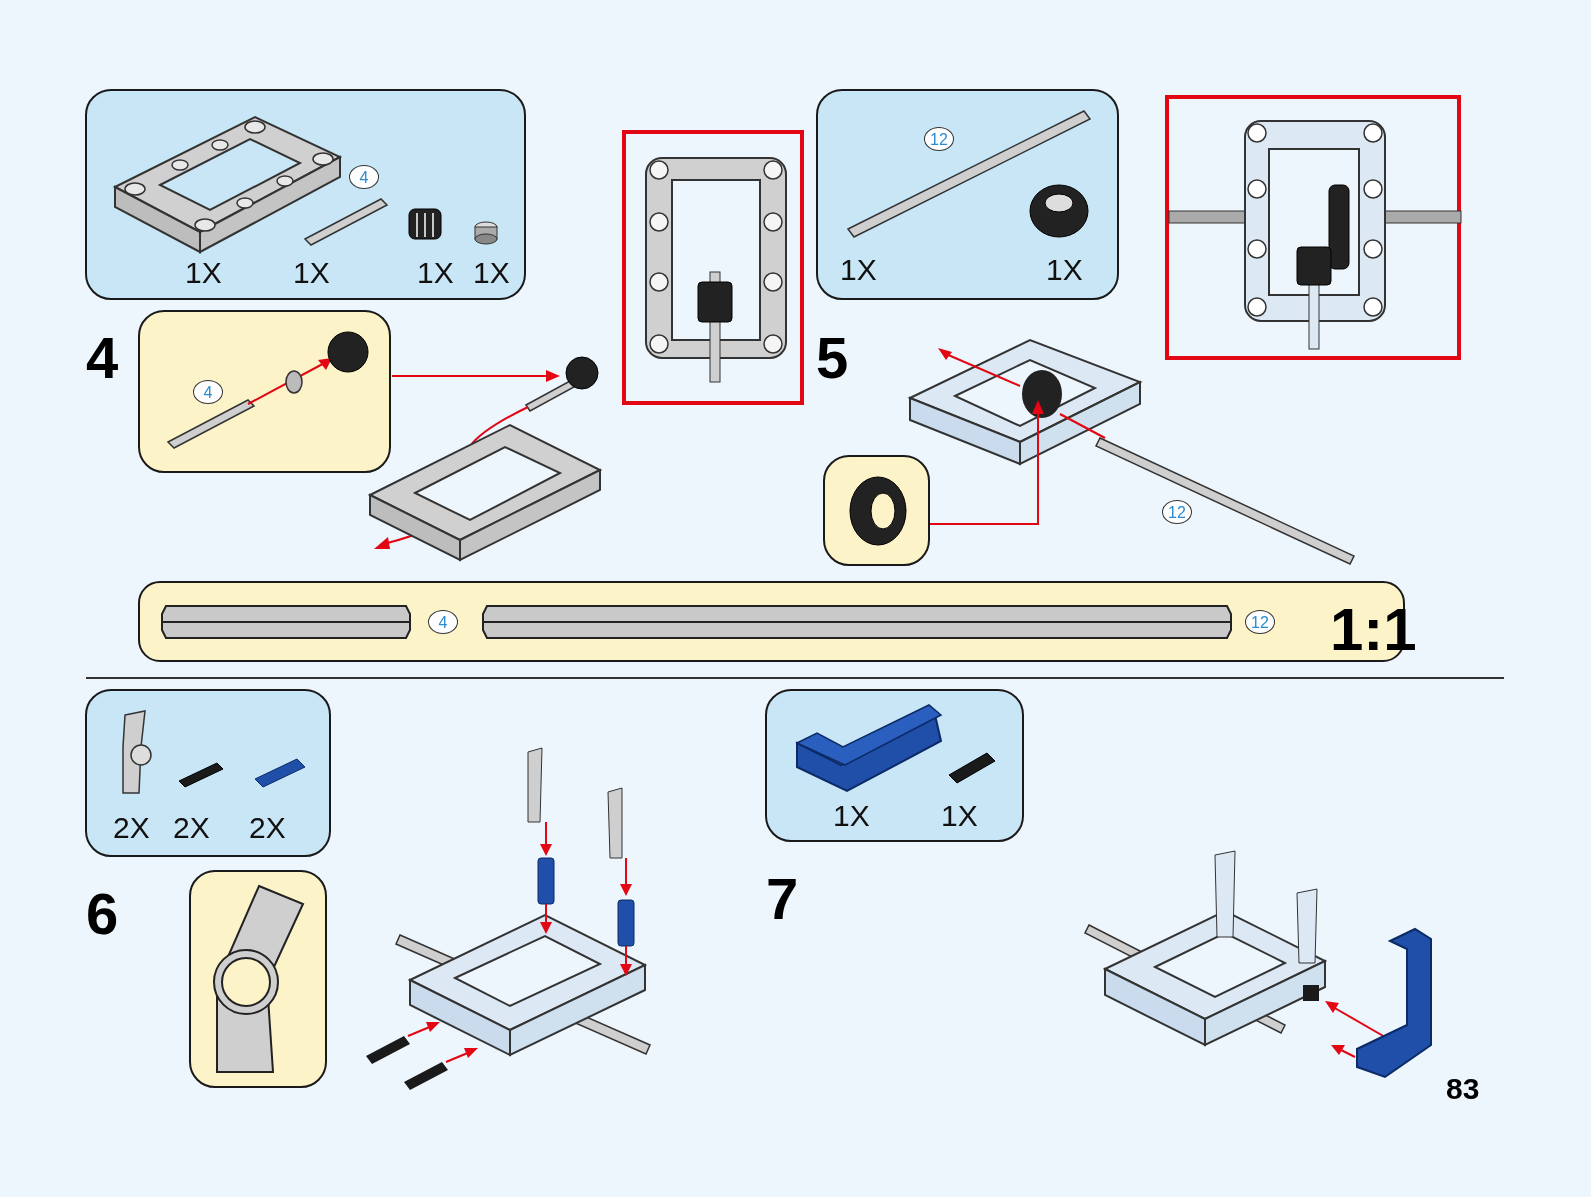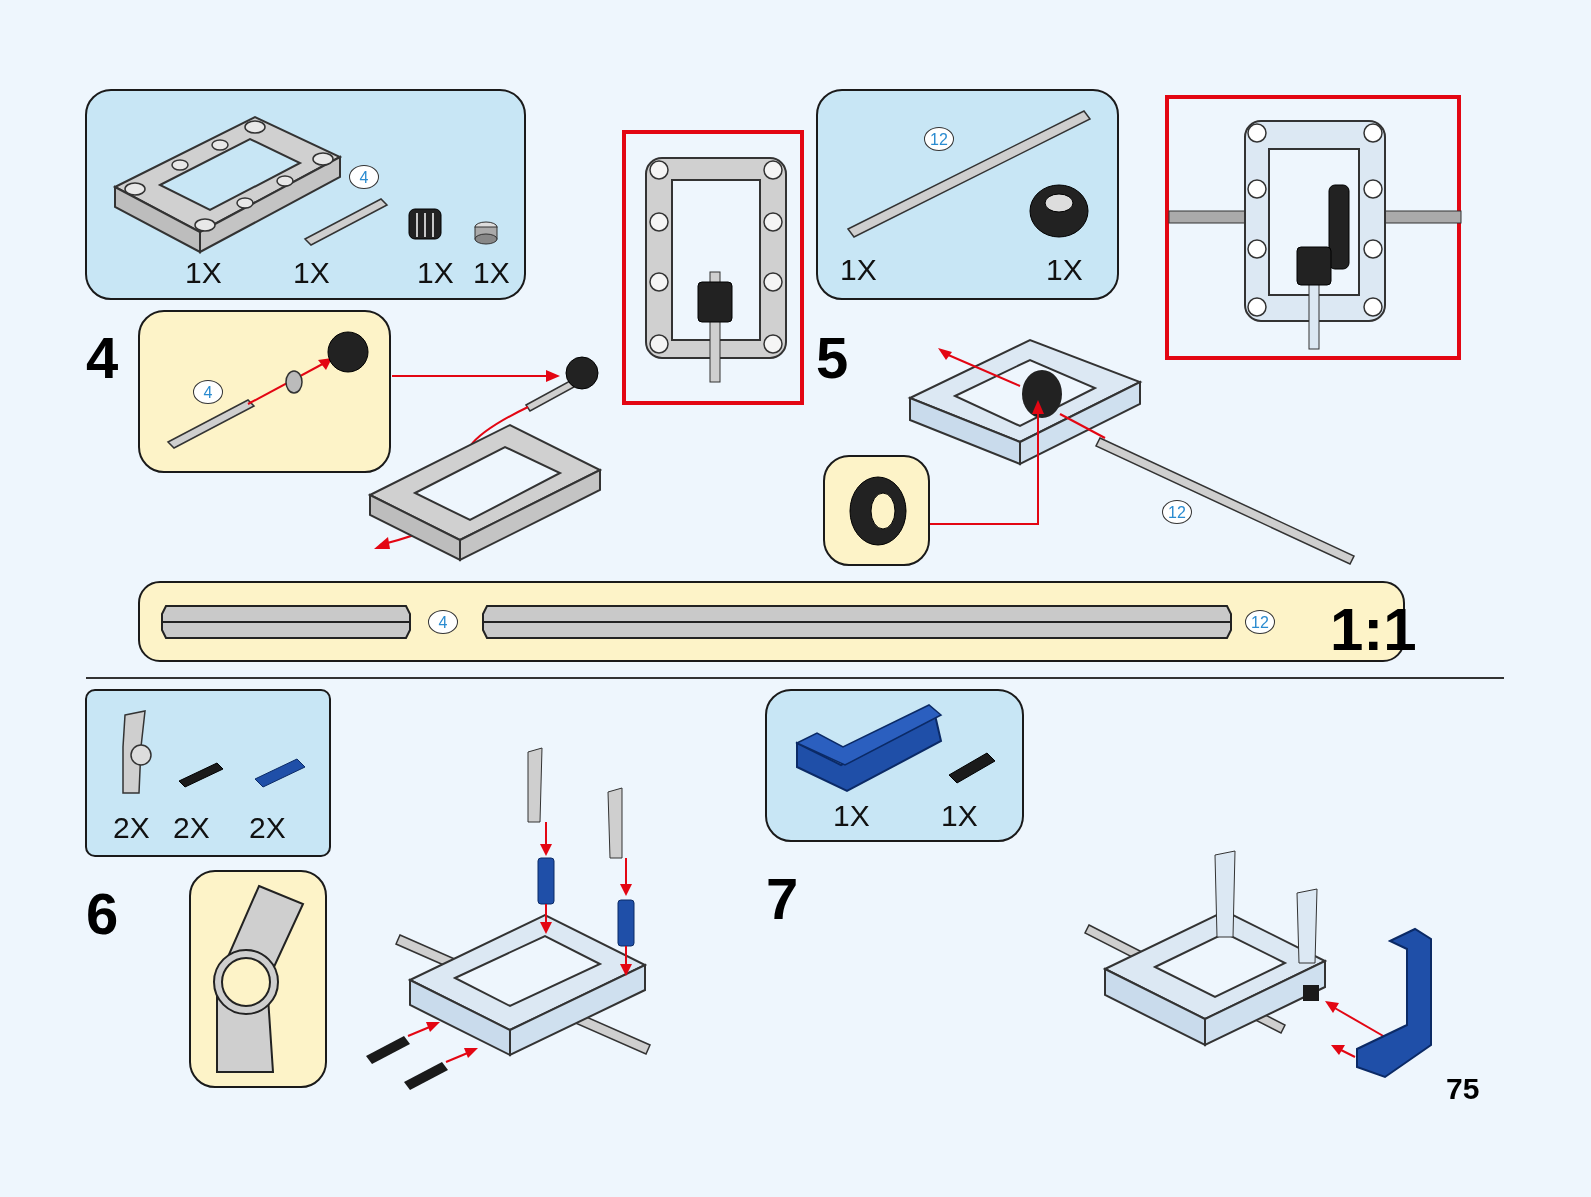--- a/index.html
+++ b/index.html
@@ -172,21 +172,21 @@
   <svg style="left:343px;top:23px;" width="750" height="32">
     <polygon points="4,0 744,0 748,8 748,24 744,32 4,32 0,24 0,8" fill="#c9c9c9" stroke="#222" stroke-width="2"></polygon>
     <line x1="0" y1="16" x2="748" y2="16" stroke="#222" stroke-width="2"></line>
   </svg>
   <div class="len" style="left:1105px;top:27px;">12</div>
   <span class="ratio" style="left:1155px;top:12px;margin-left:35px;">1:1</span>
 </div>
 
 <div class="divider"></div>
 
-<div class="abs parts" style="left:85px;top:689px;width:246px;height:168px;border-radius:10px;">
+<div class="abs parts" style="left:85px;top:689px;width:246px;height:168px;">
   <svg style="left:24px;top:16px;" width="50" height="90">
     <polygon points="14,8 34,4 30,40 28,86 12,86 12,40" fill="#cfcfcf" stroke="#333" stroke-width="1.5"></polygon>
     <circle cx="30" cy="48" r="10" fill="#ddd" stroke="#333" stroke-width="1.5"></circle>
   </svg>
   <svg style="left:90px;top:68px;" width="50" height="30">
     <polygon points="2,22 40,4 46,10 8,28" fill="#1a1a1a" stroke="#000"></polygon>
   </svg>
   <svg style="left:166px;top:64px;" width="56" height="34">
     <polygon points="2,24 44,4 52,12 10,32" fill="#1f4fa8" stroke="#0b2a66"></polygon>
   </svg>
@@ -254,13 +254,13 @@
   <polygon points="130,10 150,6 148,92 132,92" fill="#dce8f3" stroke="#333"></polygon>
   <polygon points="212,48 232,44 230,118 214,118" fill="#dce8f3" stroke="#333"></polygon>
   <rect x="218" y="140" width="16" height="16" fill="#1a1a1a"></rect>
   <line x1="300" y1="192" x2="248" y2="162" stroke="#e30613" stroke-width="2"></line>
   <polygon points="240,156 254,158 248,168" fill="#e30613"></polygon>
   <line x1="270" y1="212" x2="254" y2="204" stroke="#e30613" stroke-width="2"></line>
   <polygon points="246,200 260,200 254,210" fill="#e30613"></polygon>
   <polygon points="305,96 330,84 346,94 346,200 300,232 272,222 272,204 322,180 322,104" fill="#1f4fa8" stroke="#0b2a66" stroke-width="2"></polygon>
 </svg>
 
-<span class="pagenum" style="left:1446px;top:1072px;">75</span>
+<span class="pagenum" style="left:1446px;top:1072px;">83</span>
 
 </body></html>

